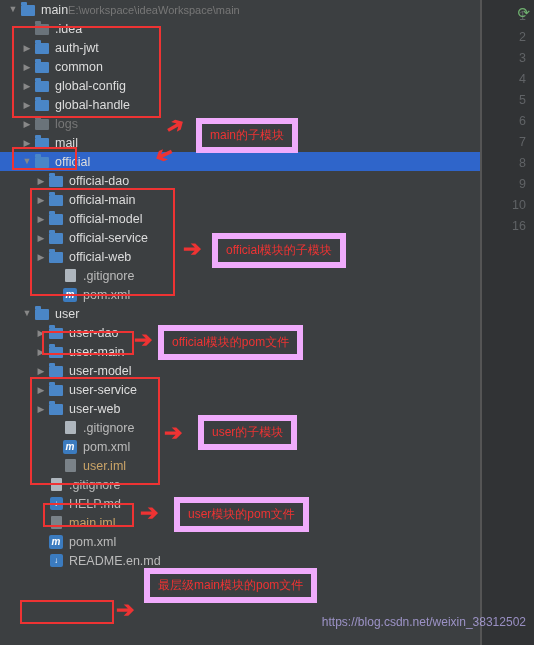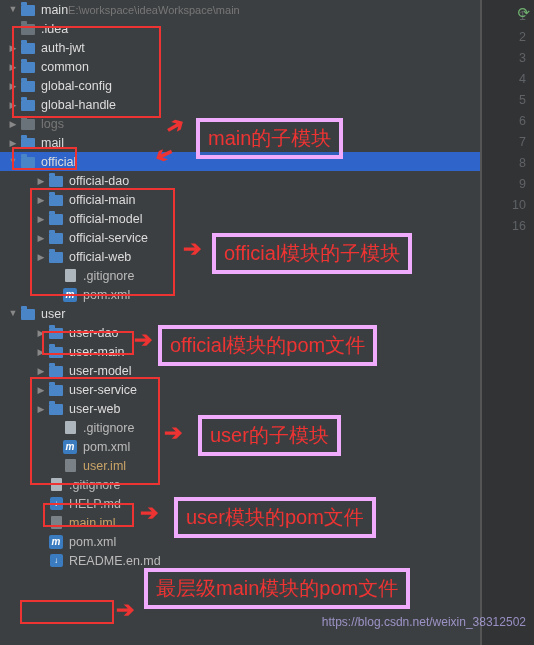--- a/index.html
+++ b/index.html
@@ -21,24 +21,24 @@
 .file.dim{background:#7a8288}
 .pom{width:14px;height:14px;background:#3b7bbf;border-radius:2px;color:#fff;font-size:10px;font-weight:bold;font-style:italic;display:flex;align-items:center;justify-content:center}
 .md{width:13px;height:13px;background:#3b7bbf;color:#fff;font-size:8px;display:flex;align-items:center;justify-content:center;border-radius:2px}
 .lbl{font-weight:400}
 .lbl.b{color:#ddd;font-weight:normal}
 .lbl.dim{color:#777}
 .lbl.iml{color:#c9a367}
 .path{color:#777;font-size:11px}
 .hl-box{position:absolute;border:2px solid #e33;pointer-events:none}
 .hl-arr{position:absolute;color:#e33;font-size:22px;font-weight:bold;pointer-events:none}
-.hl-lbl{position:absolute;border:4px solid #f0abfc;color:#e33;font-size:20px;padding:3px 8px;background:rgba(60,63,65,0.1)}
+.hl-lbl{position:absolute;border:6px solid #f0abfc;color:#e33;font-size:12px;padding:3px 8px;background:rgba(60,63,65,0.1)}
 .top-ico{position:absolute;top:4px;right:4px;color:#6fb06f;font-size:15px}
 .watermark{position:absolute;bottom:16px;right:8px;color:#c4b5fd;font-size:12px;opacity:0.7}
-.i1{padding-left:8px}.i2{padding-left:8px}.i3{padding-left:36px}.i4{padding-left:50px}
+.i1{padding-left:8px}.i2{padding-left:22px}.i3{padding-left:36px}.i4{padding-left:50px}
 </style>
 </head>
 <body>
 
 <div class="main-area">
   <div class="tree-panel">
     <div class="row i1">
       <span class="arr dn">▼</span>
       <span class="ico">
           <span class="folder mod"></span>

